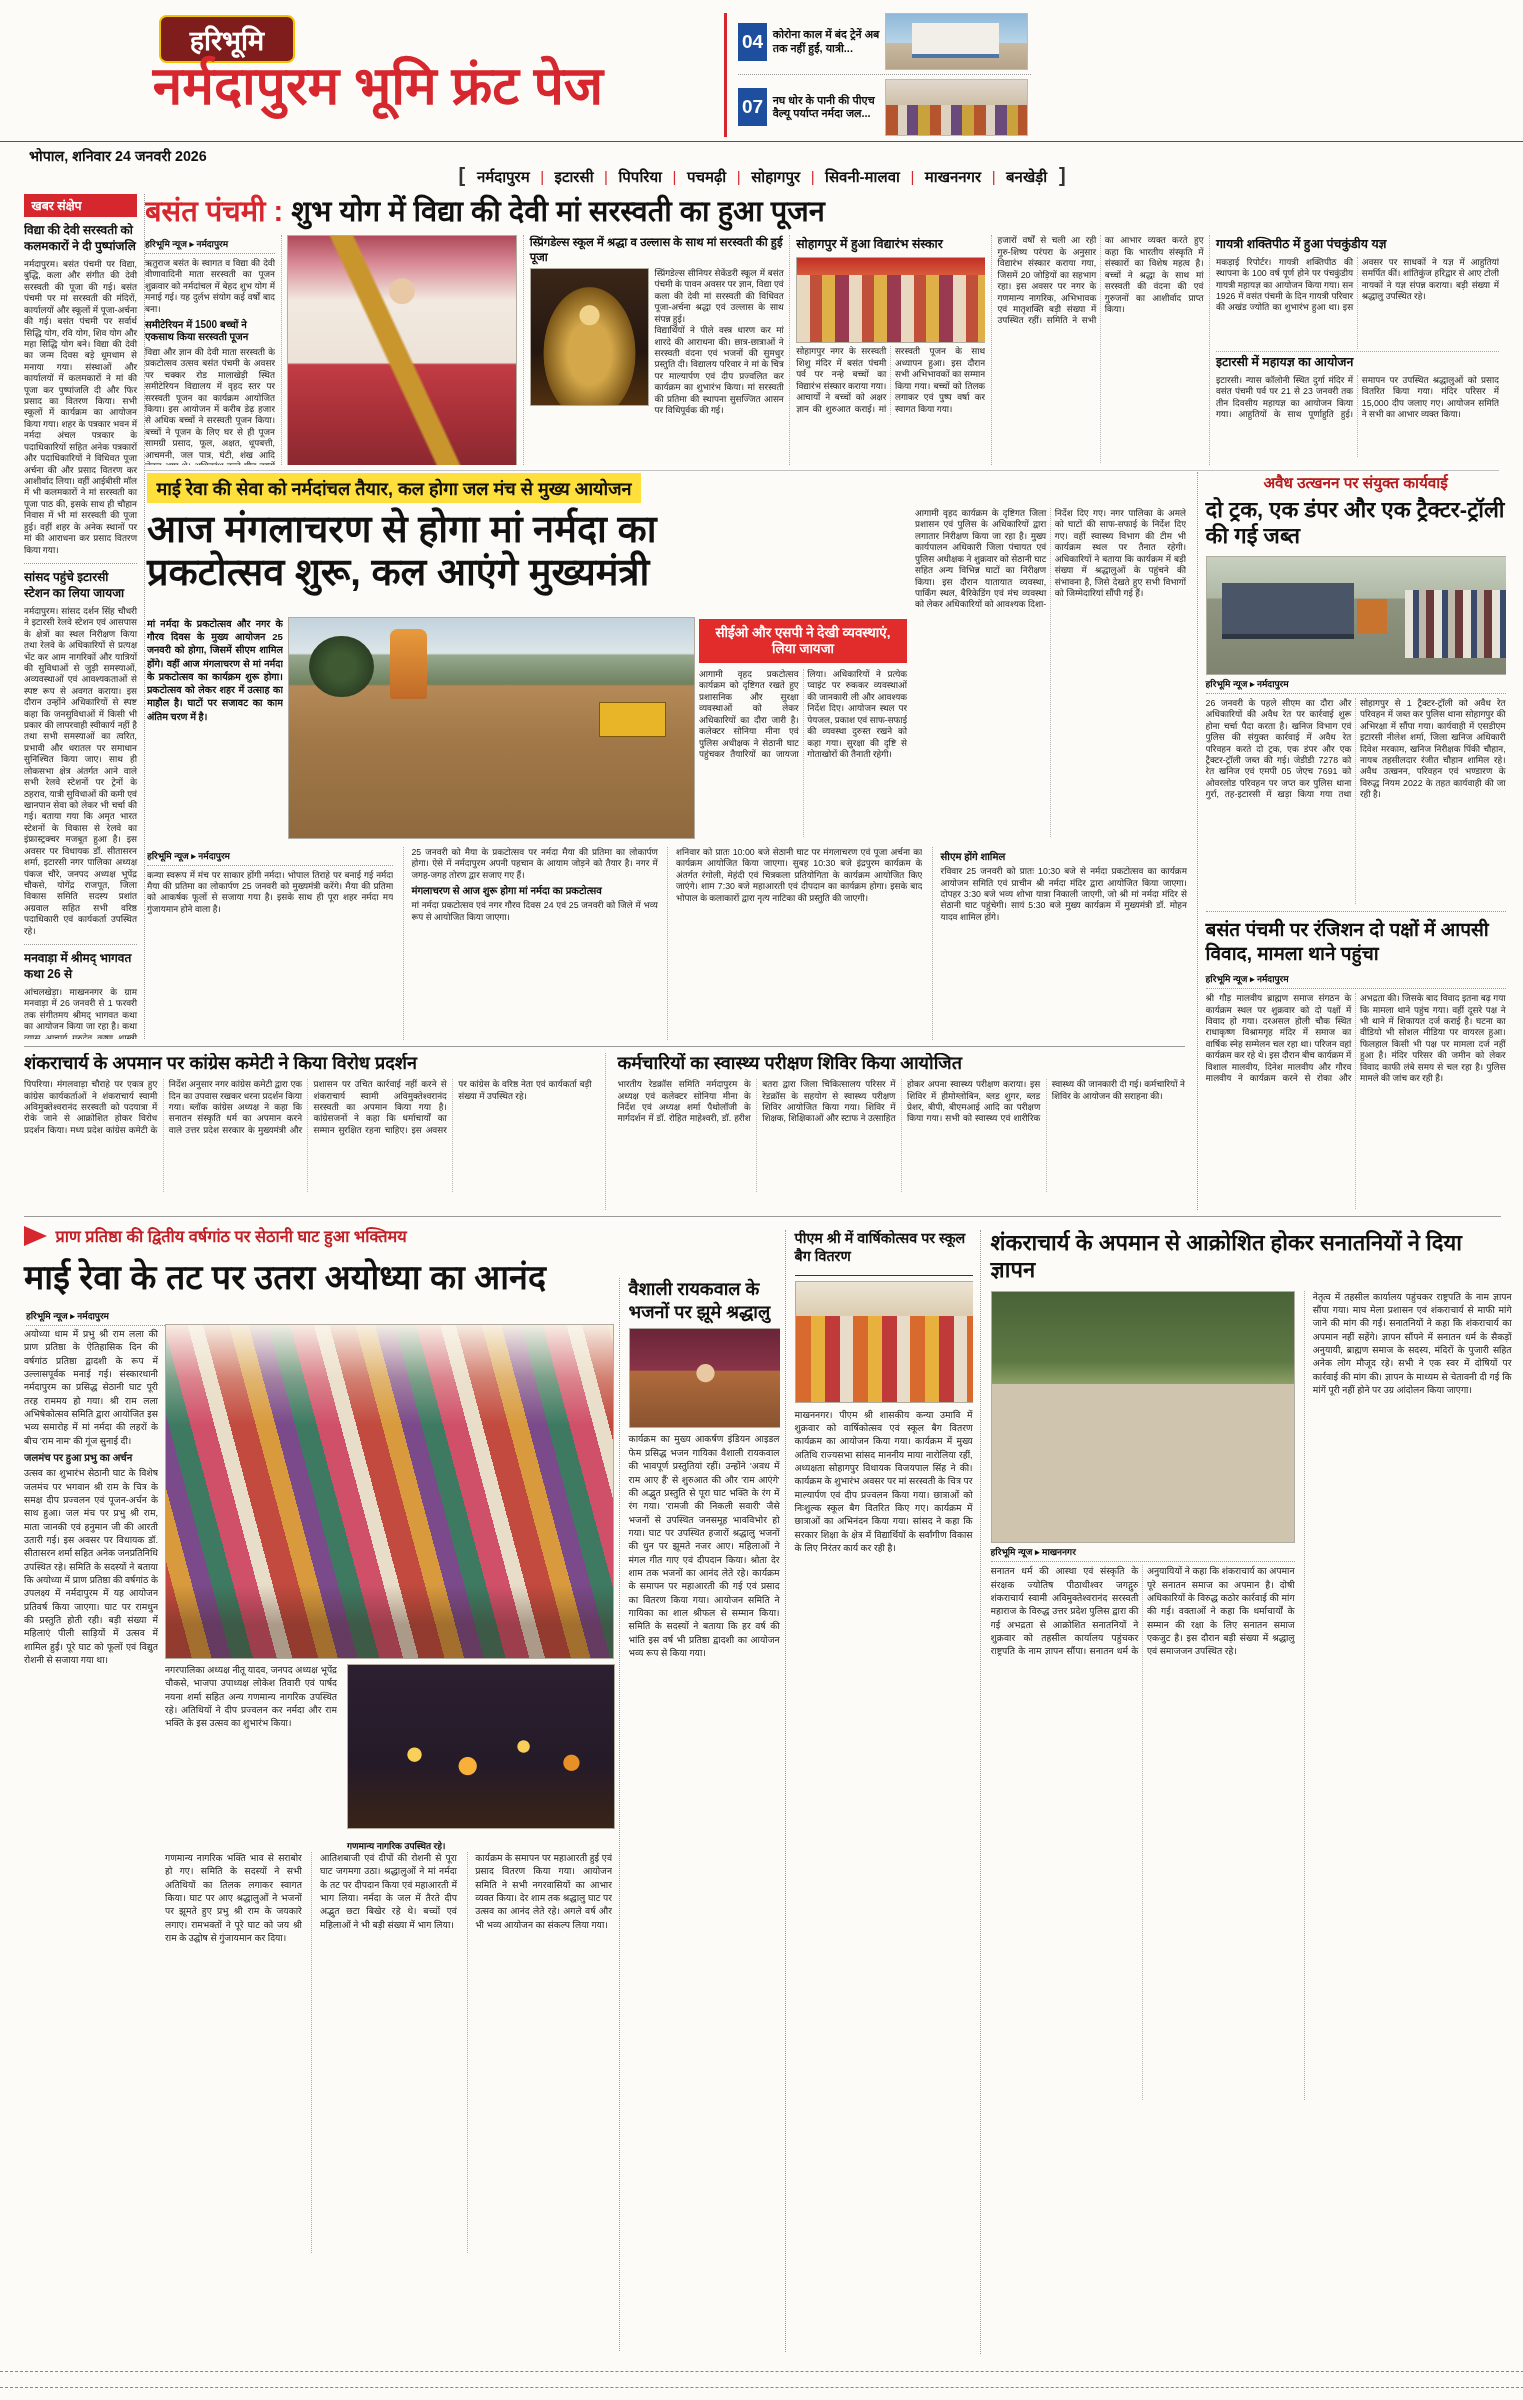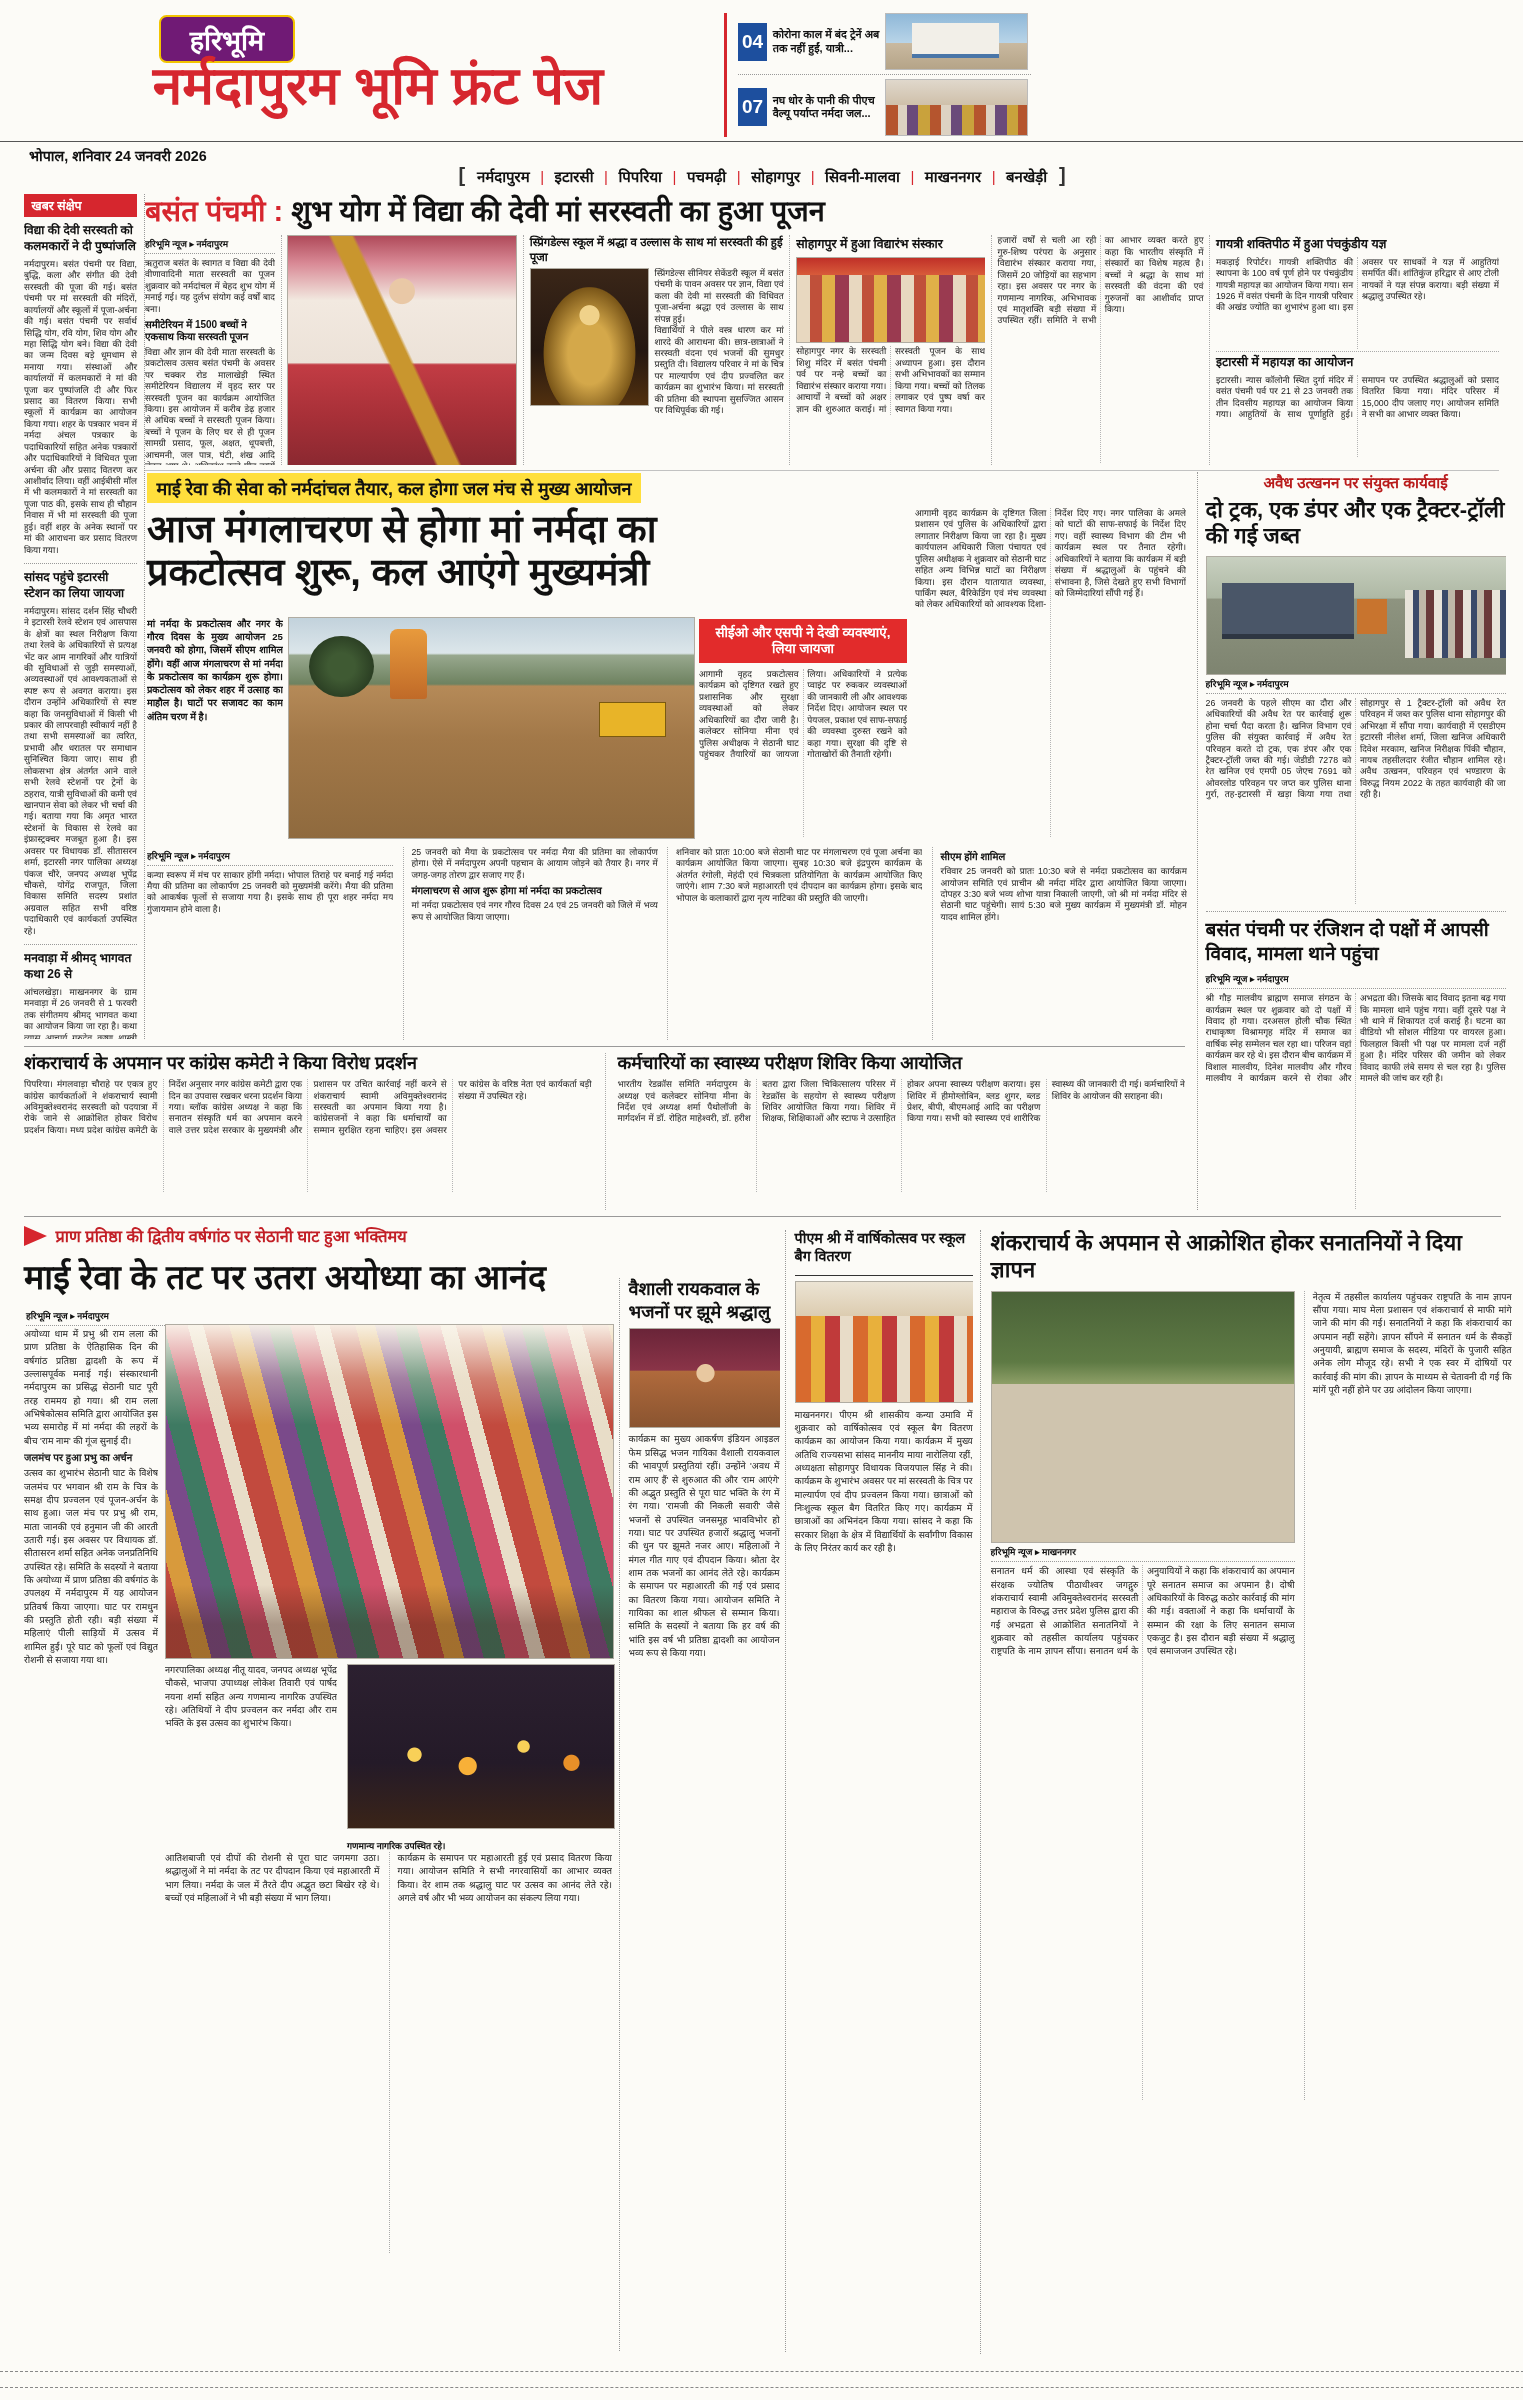--- a/index.html
+++ b/index.html
@@ -1,19 +1,19 @@
 <!DOCTYPE html>
 <html><head>
 <meta charset="utf-8">
 <style>
   html,body{margin:0;padding:0;background:#e9e9e9;}
   .page{position:relative;width:1524px;height:2400px;margin:0 auto;background:#fcfbf7;
         font-family:"Liberation Sans",sans-serif;color:#111;overflow:hidden;}
   
-  .logo{position:absolute;left:159px;top:15.3px;width:132px;height:44px;background:#701a75;
+  .logo{position:absolute;left:159px;top:15.3px;width:132px;height:44px;background:#7f1d1d;
         border:2.9px solid #f2c400;border-radius:7.6px;color:#fff;font-weight:800;font-size:27px;
         display:flex;align-items:center;justify-content:center;}
   .title{position:absolute;left:36px;top:57px;width:684px;text-align:center;font-size:53px;
          font-weight:800;color:#d6262e;white-space:nowrap;line-height:1.1;}
   .mast-rule{position:absolute;left:724px;top:13.4px;width:2.9px;height:124px;background:#d6262e;}
   .teasers{position:absolute;left:738px;top:9.6px;width:293px;}
   .teaser{display:flex;gap:5.7px;align-items:center;padding:3.8px 0;}
   .teaser + .teaser{border-top:1px dotted #999;}
   .t-num{width:29px;height:38px;background:#1d4f9e;color:#fff;font-size:19px;font-weight:800;
          display:flex;align-items:center;justify-content:center;flex:0 0 auto;}
@@ -306,20 +306,21 @@
     <div class="reva-c1 bt-lg">
       <span>अयोध्या धाम में प्रभु श्री राम लला की प्राण प्रतिष्ठा के ऐतिहासिक दिन की वर्षगांठ प्रतिष्ठा द्वादशी के रूप में उल्लासपूर्वक मनाई गई। संस्कारधानी नर्मदापुरम का प्रसिद्ध सेठानी घाट पूरी तरह राममय हो गया। श्री राम लला अभिषेकोत्सव समिति द्वारा आयोजित इस भव्य समारोह में मां नर्मदा की लहरों के बीच 'राम नाम' की गूंज सुनाई दी।</span>
       <div class="subhead">जलमंच पर हुआ प्रभु का अर्चन</div>
       <span>उत्सव का शुभारंभ सेठानी घाट के विशेष जलमंच पर भगवान श्री राम के चित्र के समक्ष दीप प्रज्वलन एवं पूजन-अर्चन के साथ हुआ। जल मंच पर प्रभु श्री राम, माता जानकी एवं हनुमान जी की आरती उतारी गई। इस अवसर पर विधायक डॉ. सीतासरन शर्मा सहित अनेक जनप्रतिनिधि उपस्थित रहे। समिति के सदस्यों ने बताया कि अयोध्या में प्राण प्रतिष्ठा की वर्षगांठ के उपलक्ष्य में नर्मदापुरम में यह आयोजन प्रतिवर्ष किया जाएगा। घाट पर रामधुन की प्रस्तुति होती रही। बड़ी संख्या में महिलाएं पीली साड़ियों में उत्सव में शामिल हुईं। पूरे घाट को फूलों एवं विद्युत रोशनी से सजाया गया था।</span>
     </div>
     <div class="ph ph-ghat"></div>
     <div class="reva-mid bt-lg">नगरपालिका अध्यक्ष नीतू यादव, जनपद अध्यक्ष भूपेंद्र चौकसे, भाजपा उपाध्यक्ष लोकेश तिवारी एवं पार्षद नयना शर्मा सहित अन्य गणमान्य नागरिक उपस्थित रहे। अतिथियों ने दीप प्रज्वलन कर नर्मदा और राम भक्ति के इस उत्सव का शुभारंभ किया।</div>
     <div class="ph ph-aarti"></div>
     <div class="reva-cap">गणमान्य नागरिक उपस्थित रहे।</div>
     <div class="reva-brow">
+      <div class="bt-lg">गणमान्य नागरिक भक्ति भाव से सराबोर हो गए। समिति के सदस्यों ने सभी अतिथियों का तिलक लगाकर स्वागत किया। घाट पर आए श्रद्धालुओं ने भजनों पर झूमते हुए प्रभु श्री राम के जयकारे लगाए। रामभक्तों ने पूरे घाट को जय श्री राम के उद्घोष से गुंजायमान कर दिया।</div>
       <div class="bt-lg">आतिशबाजी एवं दीपों की रोशनी से पूरा घाट जगमगा उठा। श्रद्धालुओं ने मां नर्मदा के तट पर दीपदान किया एवं महाआरती में भाग लिया। नर्मदा के जल में तैरते दीप अद्भुत छटा बिखेर रहे थे। बच्चों एवं महिलाओं ने भी बड़ी संख्या में भाग लिया।</div>
       <div class="bt-lg">कार्यक्रम के समापन पर महाआरती हुई एवं प्रसाद वितरण किया गया। आयोजन समिति ने सभी नगरवासियों का आभार व्यक्त किया। देर शाम तक श्रद्धालु घाट पर उत्सव का आनंद लेते रहे। अगले वर्ष और भी भव्य आयोजन का संकल्प लिया गया।</div>
     </div>
     <div class="vaishali">
       <div class="v-head">वैशाली रायकवाल के भजनों पर झूमे श्रद्धालु</div>
       <div class="ph ph-stage"></div>
       <div class="bt-lg">कार्यक्रम का मुख्य आकर्षण इंडियन आइडल फेम प्रसिद्ध भजन गायिका वैशाली रायकवाल की भावपूर्ण प्रस्तुतियां रहीं। उन्होंने 'अवध में राम आए हैं' से शुरुआत की और 'राम आएंगे' की अद्भुत प्रस्तुति से पूरा घाट भक्ति के रंग में रंग गया। 'रामजी की निकली सवारी' जैसे भजनों से उपस्थित जनसमूह भावविभोर हो गया। घाट पर उपस्थित हजारों श्रद्धालु भजनों की धुन पर झूमते नजर आए। महिलाओं ने मंगल गीत गाए एवं दीपदान किया। श्रोता देर शाम तक भजनों का आनंद लेते रहे। कार्यक्रम के समापन पर महाआरती की गई एवं प्रसाद का वितरण किया गया। आयोजन समिति ने गायिका का शाल श्रीफल से सम्मान किया। समिति के सदस्यों ने बताया कि हर वर्ष की भांति इस वर्ष भी प्रतिष्ठा द्वादशी का आयोजन भव्य रूप से किया गया।</div>
     </div>
     <div class="pmshri">
       <div class="pm-kicker">पीएम श्री में वार्षिकोत्सव पर स्कूल बैग वितरण</div>

